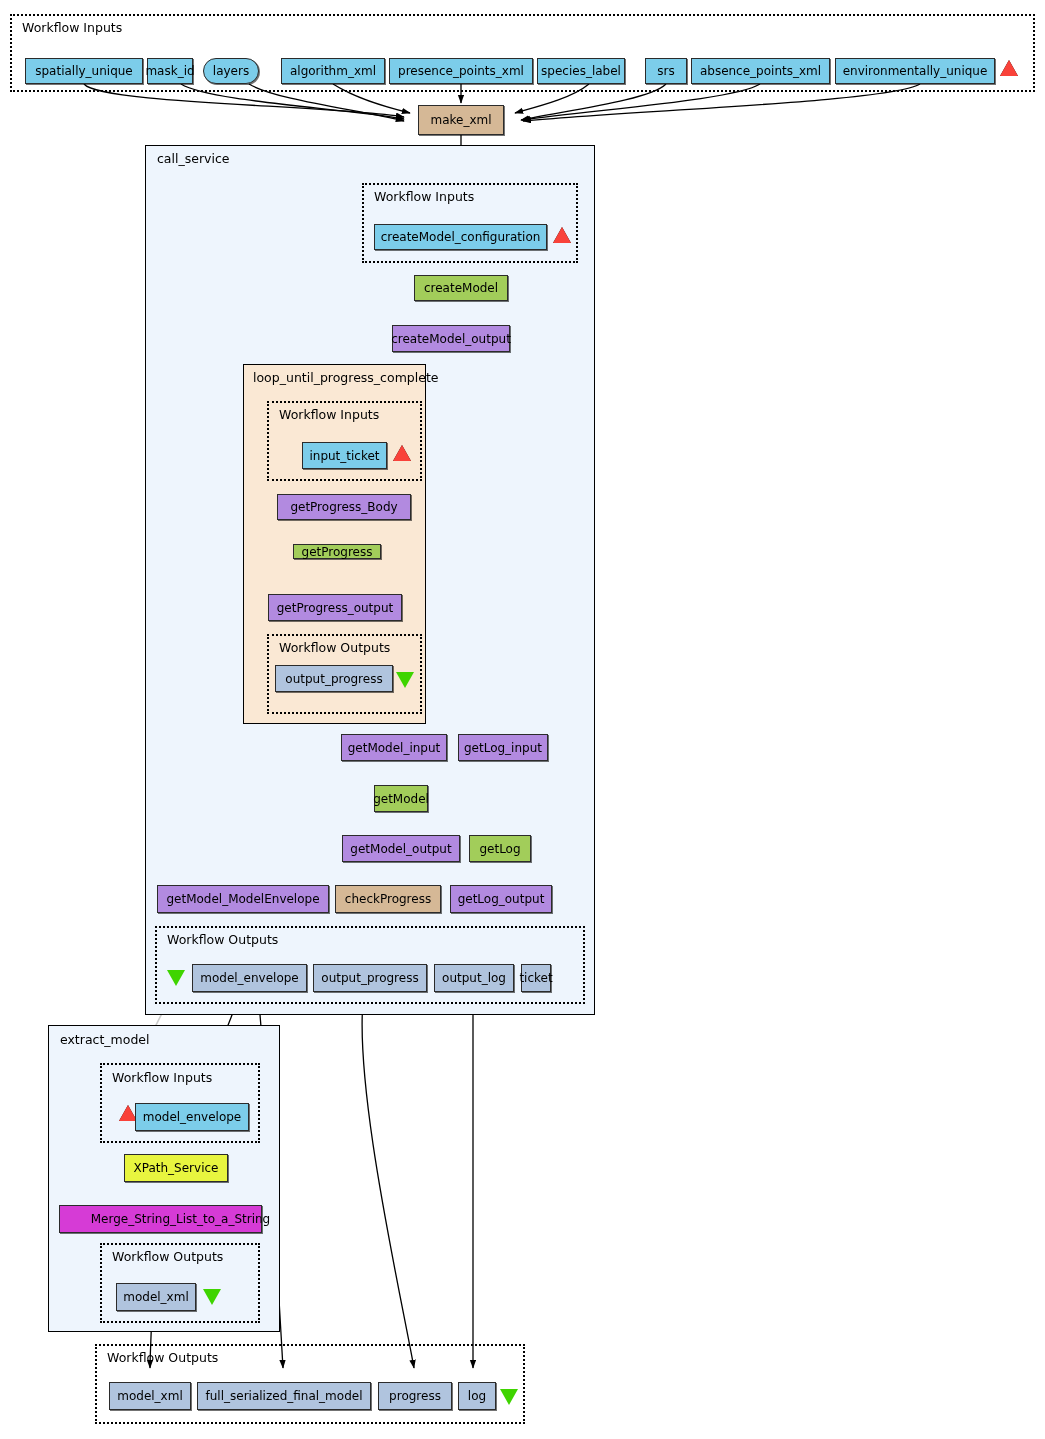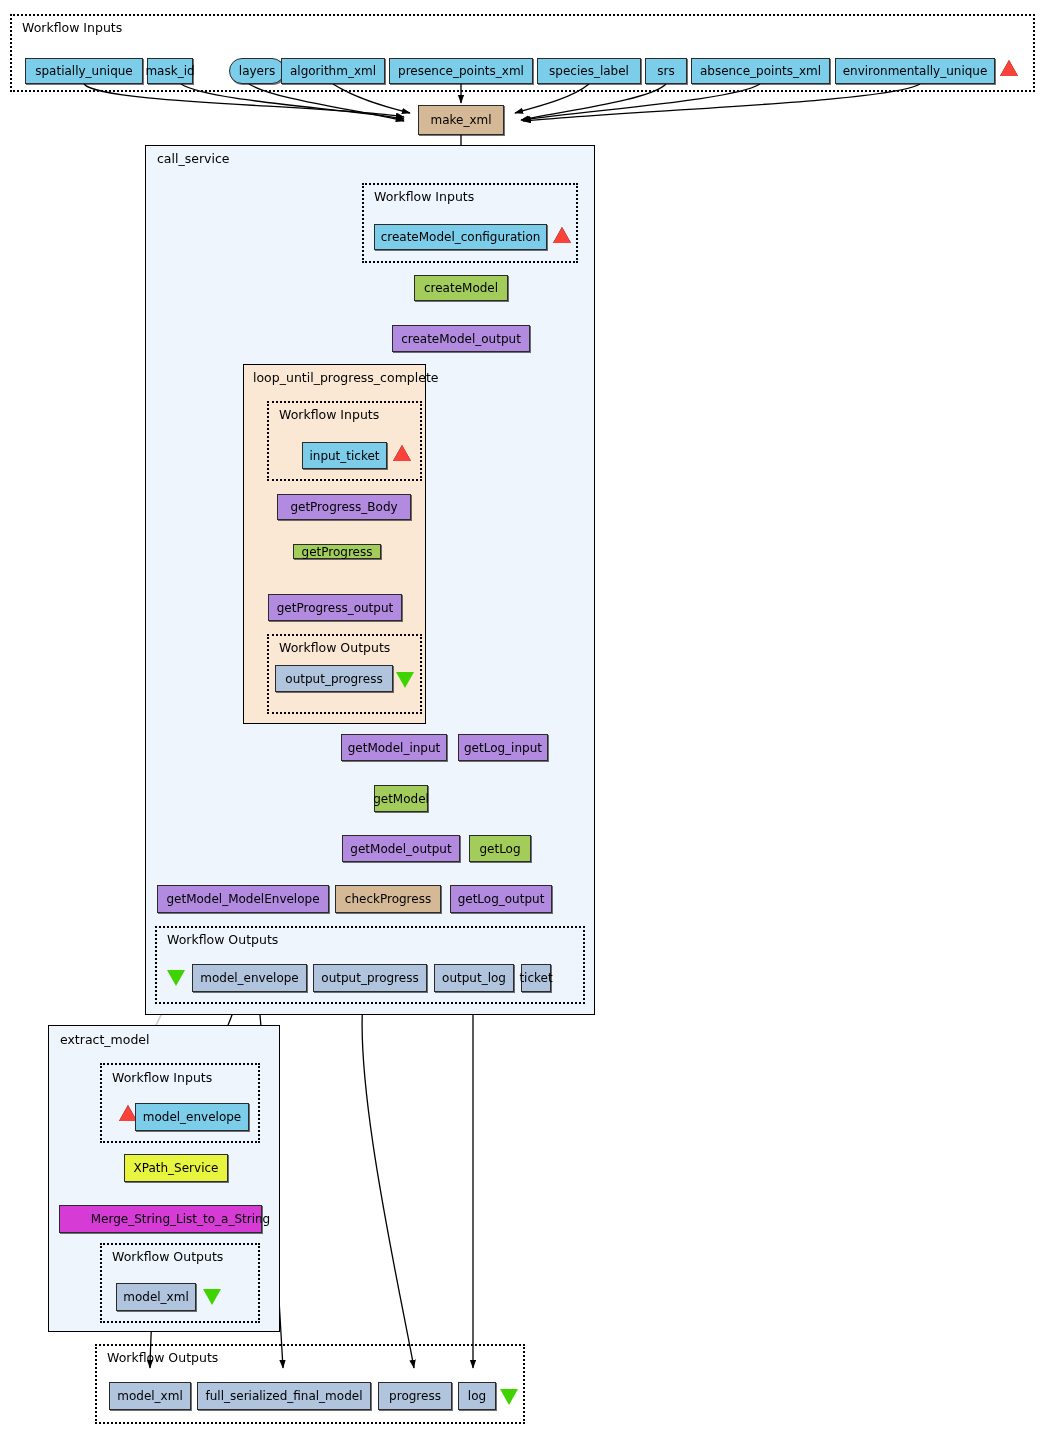--- a/index.html
+++ b/index.html
@@ -146,40 +146,40 @@
   <div class="cluster-label" style="left:112px;top:1070px;">Workflow Inputs</div>
 
   <div class="cluster" style="left:100px;top:1243px;width:160px;height:80px;border:2px dotted #000;background:#eef5fd;"></div>
   <div class="cluster-label" style="left:112px;top:1249px;">Workflow Outputs</div>
 
   <div class="cluster" style="left:95px;top:1344px;width:430px;height:80px;border:2px dotted #000;background:transparent;"></div>
   <div class="cluster-label" style="left:107px;top:1350px;">Workflow Outputs</div>
 
   <div class="node n-input" style="left:25px;top:58px;width:118px;height:26px;">spatially_unique</div>
   <div class="node n-input" style="left:147px;top:58px;width:46px;height:26px;">mask_id</div>
-  <div class="node n-input" style="left:229px;top:58px;width:56px;height:26px;border-radius:13px;">layers</div>
+  <div class="node n-input" style="left:203px;top:58px;width:56px;height:26px;border-radius:13px;">layers</div>
   <div class="node n-input" style="left:281px;top:58px;width:104px;height:26px;">algorithm_xml</div>
   <div class="node n-input" style="left:389px;top:58px;width:144px;height:26px;">presence_points_xml</div>
-  <div class="node n-input" style="left:537px;top:58px;width:104px;height:26px;">species_label</div>
+  <div class="node n-input" style="left:537px;top:58px;width:88px;height:26px;">species_label</div>
   <div class="node n-input" style="left:645px;top:58px;width:42px;height:26px;">srs</div>
   <div class="node n-input" style="left:691px;top:58px;width:139px;height:26px;">absence_points_xml</div>
   <div class="node n-input" style="left:835px;top:58px;width:160px;height:26px;">environmentally_unique</div>
   <div class="tri-wrap" style="left:1000px;top:60px;">
     <div class="tri tri-up"></div>
   </div>
 
   <div class="node n-proc" style="left:418px;top:105px;width:86px;height:30px;">make_xml</div>
 
   <div class="node n-input" style="left:374px;top:224px;width:173px;height:26px;">createModel_configuration</div>
   <div class="tri-wrap" style="left:553px;top:227px;">
     <div class="tri tri-up"></div>
   </div>
 
   <div class="node n-green" style="left:414px;top:275px;width:94px;height:26px;">createModel</div>
-  <div class="node n-purple" style="left:392px;top:325px;width:138px;height:27px;">createModel_output</div>
+  <div class="node n-purple" style="left:392px;top:325px;width:118px;height:27px;">createModel_output</div>
 
   <div class="node n-input" style="left:302px;top:442px;width:85px;height:27px;">input_ticket</div>
   <div class="tri-wrap" style="left:393px;top:445px;">
     <div class="tri tri-up"></div>
   </div>
 
   <div class="node n-purple" style="left:277px;top:494px;width:134px;height:26px;">getProgress_Body</div>
   <div class="node n-green" style="left:293px;top:544px;width:88px;height:15px;">getProgress</div>
   <div class="node n-purple" style="left:268px;top:594px;width:134px;height:27px;">getProgress_output</div>
   <div class="node n-output" style="left:275px;top:665px;width:118px;height:27px;">output_progress</div>

